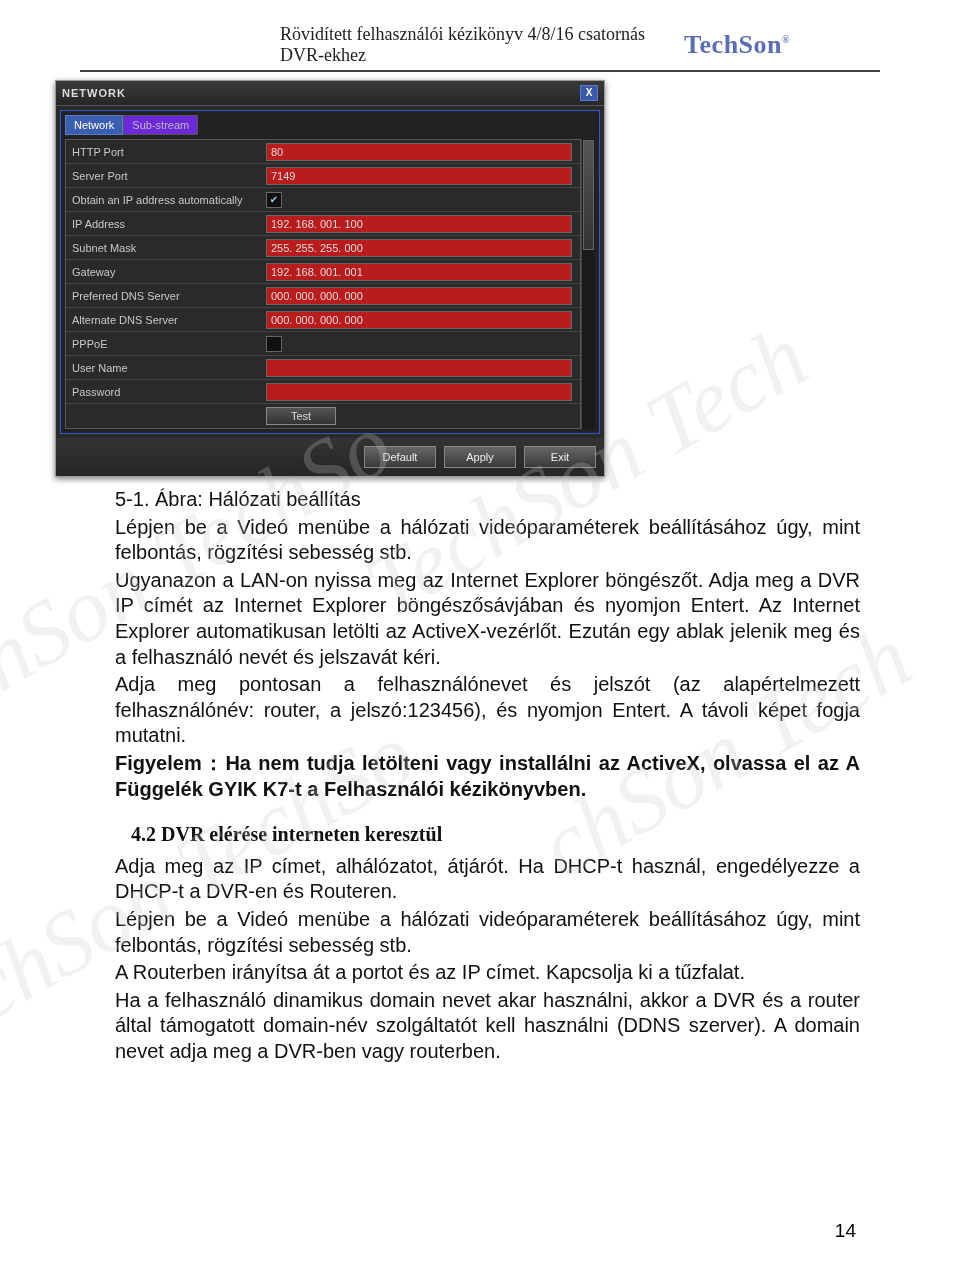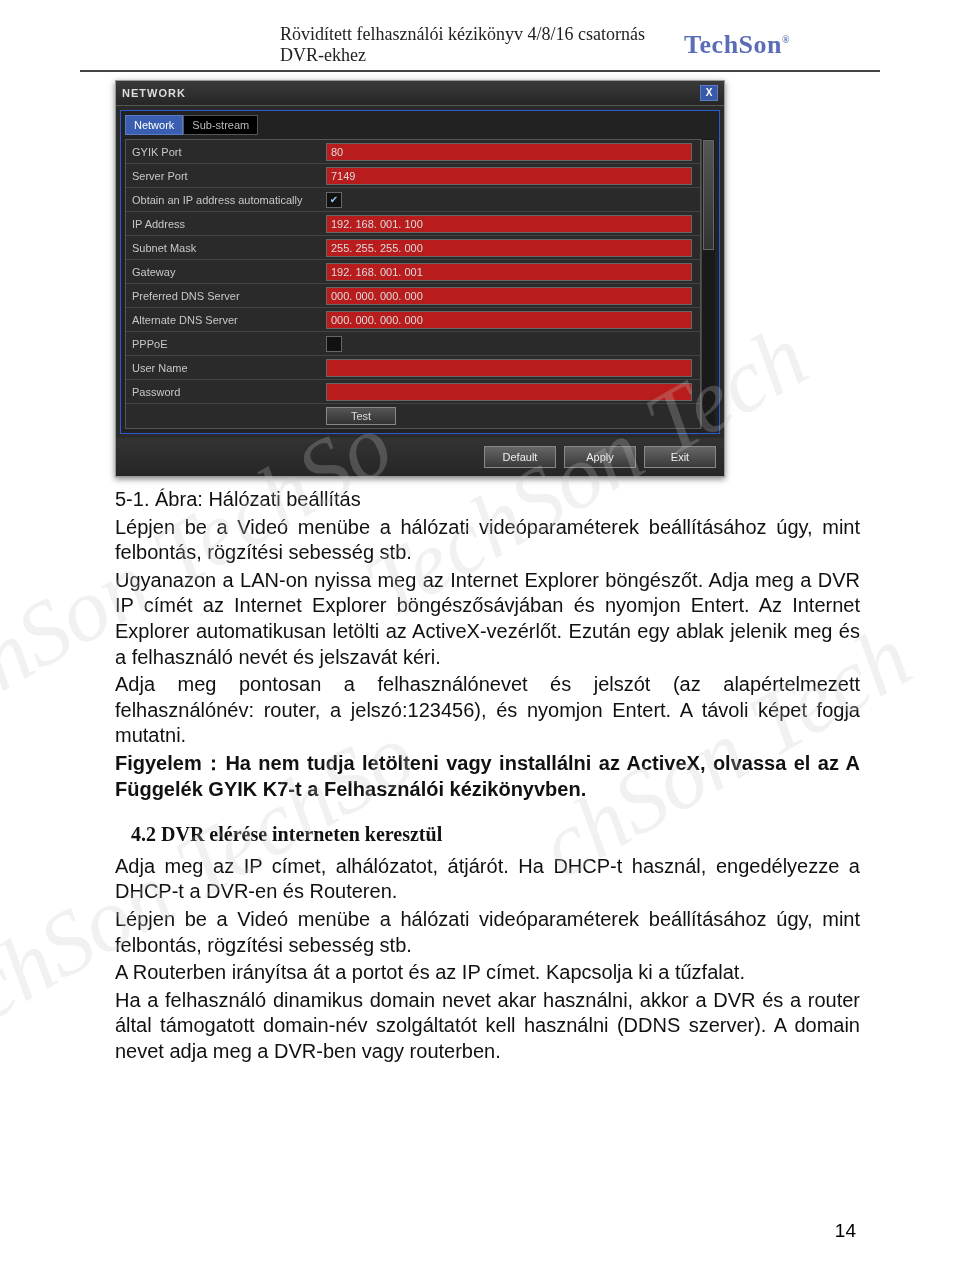--- a/index.html
+++ b/index.html
@@ -37,22 +37,22 @@
   .logo {
     font-family: "Times New Roman", serif;
     font-size: 26px;
     font-weight: bold;
     color: #5b6db5;
     letter-spacing: 0.5px;
     position: relative;
   }
   .logo .r { font-size: 10px; vertical-align: super; }
   .dialog {
-    margin: 8px 0 0 115px;
-    width: 610px;
+    margin: 8px 0 0 55px;
+    width: 550px;
     background: #2a2a2a;
     border: 1px solid #999;
     box-shadow: 0 2px 6px rgba(0,0,0,0.5);
     font-size: 11px;
     color: #c8c8c8;
   }
   .dlg-titlebar {
     background: linear-gradient(#3a3a3a,#262626);
     display: flex;
     align-items: center;
@@ -81,21 +81,21 @@
     border: 1px solid #2a5bd0;
     margin: 4px;
   }
   .tabs {
     display: flex;
     gap: 0;
     margin-bottom: 4px;
   }
   .tab {
     padding: 3px 8px;
-    background: #000000;
+    background: #6d28d9;
     border: 1px solid #555;
     color: #bbb;
     font-size: 11px;
   }
   .tab.active {
     background: #3a5fb0;
     border-color: #5b7bc8;
     color: #fff;
   }
   .form-panel {
@@ -226,21 +226,21 @@
     <span class="dlg-close">X</span>
   </div>
   <div class="dlg-body">
     <div class="tabs">
       <div class="tab active">Network</div>
       <div class="tab">Sub-stream</div>
     </div>
     <div class="body-with-scroll">
       <div class="body-left form-panel">
         <div class="frow">
-            <div class="flabel">GYIK Port</div>
+            <div class="flabel">HTTP Port</div>
             <div class="fval-outer">
               <div class="fval">80</div>
             </div>
           </div>
         <div class="frow">
             <div class="flabel">Server Port</div>
             <div class="fval-outer">
               <div class="fval">7149</div>
             </div>
           </div>

